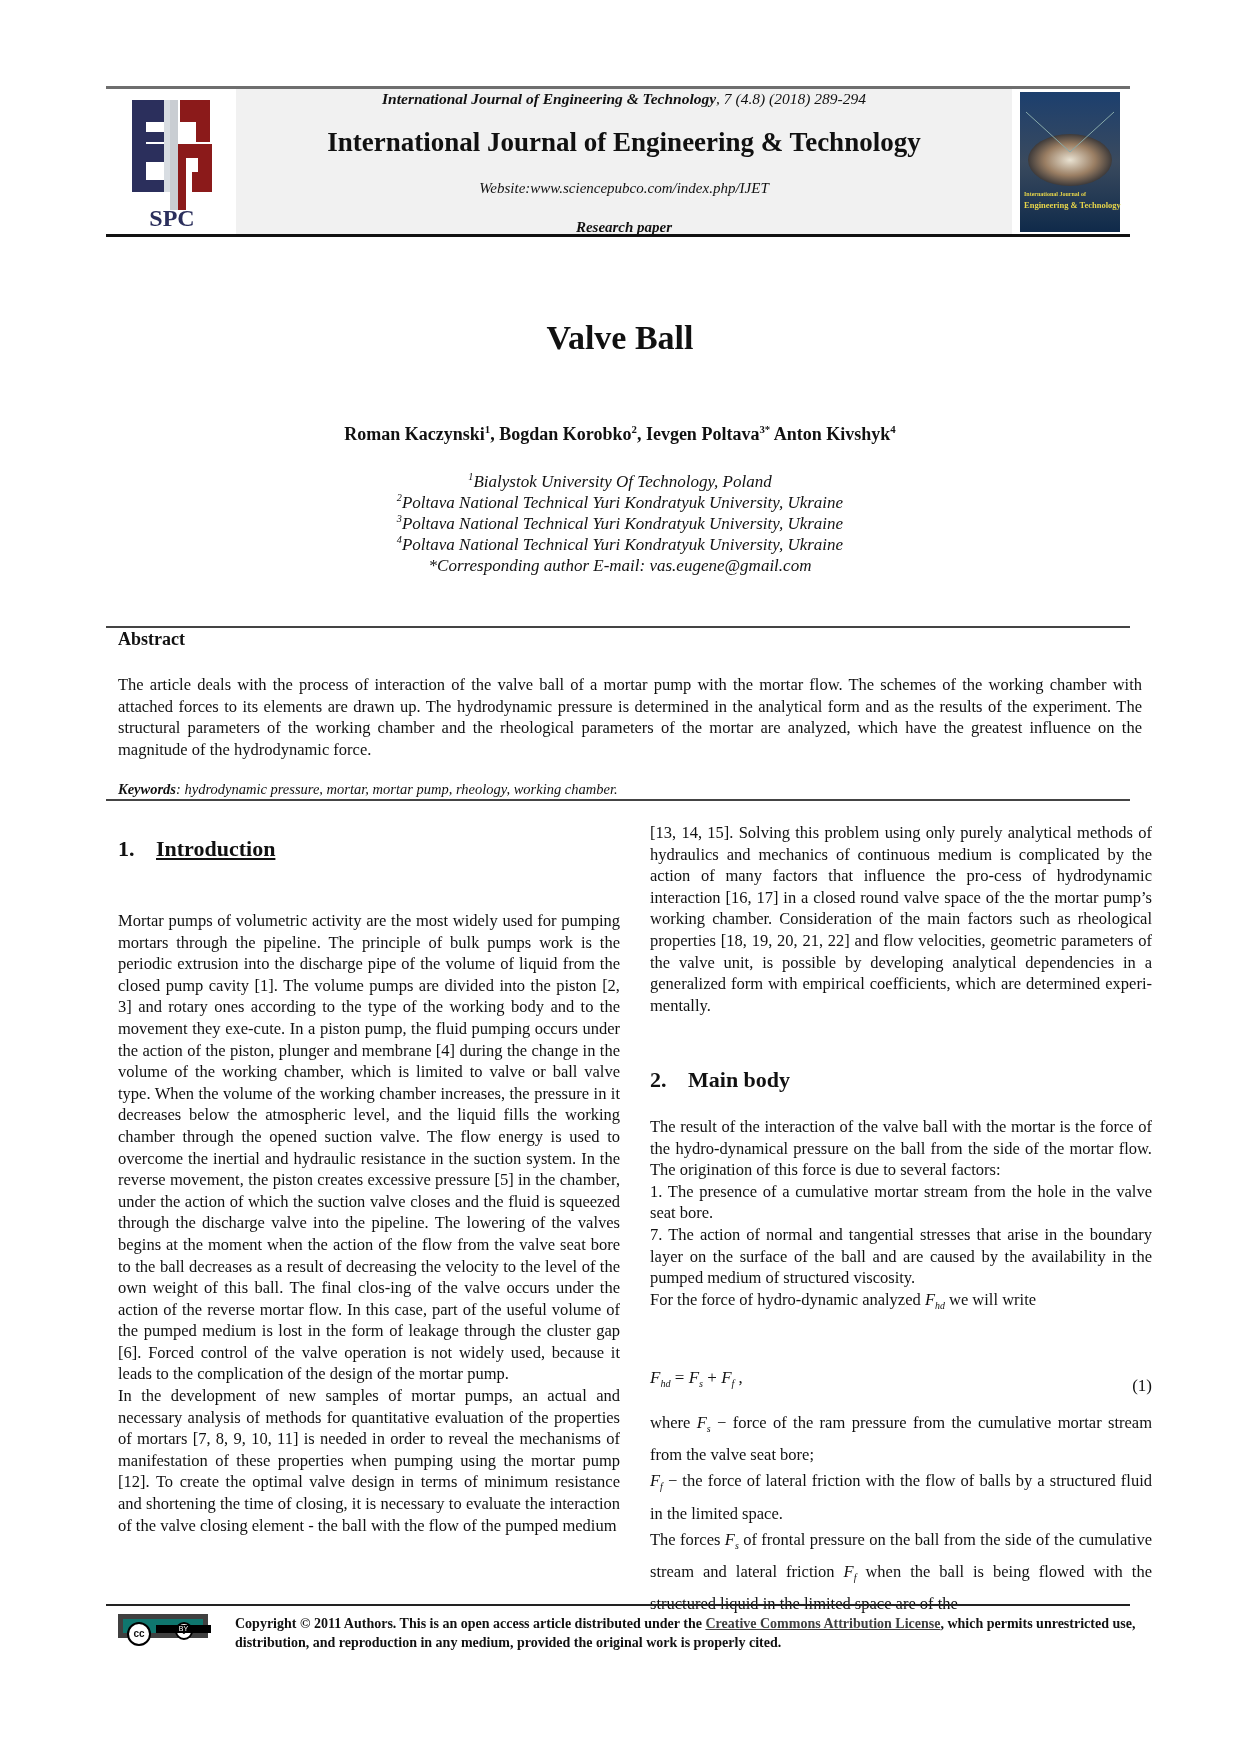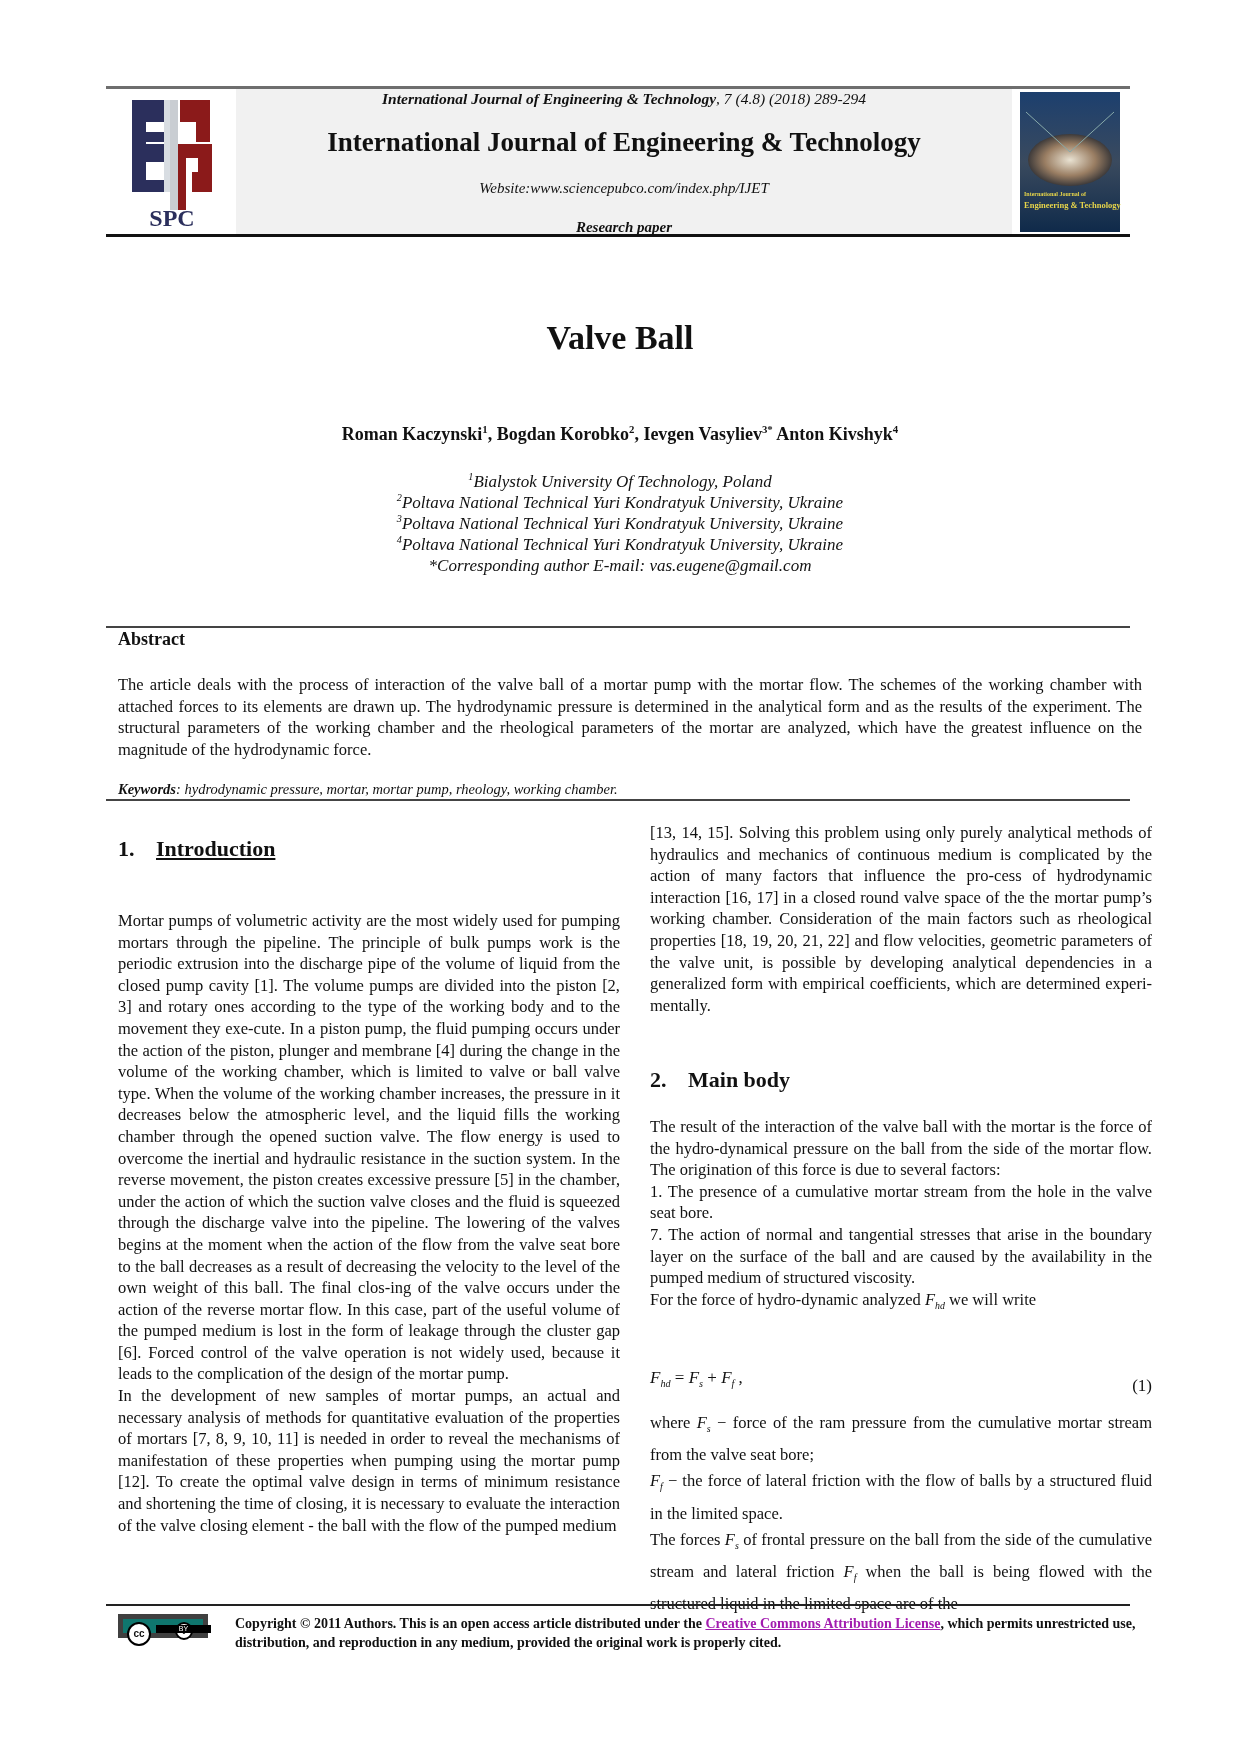--- a/index.html
+++ b/index.html
@@ -51,21 +51,21 @@
   #eq1-number { position: absolute; right: 0; top: 8px; font-size: 17px; }
   #after-eq { left: 650px; top: 1410px; width: 502px; font-size: 16.5px; line-height: 26px; text-align: justify; }
 
   
   #footer-rule { left: 106px; top: 1604px; width: 1024px; height: 2px; background: #222; }
   #cc-badge { left: 118px; top: 1614px; width: 90px; height: 24px; background: #0f766e; border: 5px solid #404040; box-sizing: border-box; }
   #cc-badge .cc-circle { position: absolute; left: 4px; top: 3px; width: 24px; height: 24px; border-radius: 50%; background: #fff; border: 2px solid #000; box-sizing: border-box; font: bold 10px "Liberation Sans", sans-serif; text-align: center; line-height: 20px; }
   #cc-badge .by-circle { position: absolute; left: 52px; top: 3px; width: 18px; height: 18px; border-radius: 50%; background: #fff; border: 2px solid #000; box-sizing: border-box; font: bold 10px "Liberation Serif", serif; text-align: center; line-height: 14px; }
   #cc-badge .by-bar { position: absolute; left: 33px; bottom: 0; width: 55px; height: 8px; background: #000; color: #fff; font: 7px "Liberation Sans", sans-serif; text-align: center; line-height: 8px; }
   #copyright { left: 235px; top: 1614px; width: 910px; font-size: 14px; font-weight: bold; line-height: 19px; }
-  #copyright a { color: #a21caf; text-decoration: underline; }
+  #copyright a { color: #404040; text-decoration: underline; }
 </style>
 </head>
 <body>
 
 <div id="header-top-rule" class="abs"></div>
 <div id="header-band" class="abs"></div>
 <div id="header-bottom-rule" class="abs"></div>
 
 <div id="logo" class="abs">
   <svg width="120" height="140" viewBox="0 0 120 140">
@@ -107,21 +107,21 @@
     <text x="8" y="104" font-family="Liberation Serif, serif" font-size="6" font-weight="bold" fill="#e6d44a">International Journal of</text>
     <text x="8" y="116" font-family="Liberation Serif, serif" font-size="8.5" font-weight="bold" fill="#e6d44a">Engineering &amp; Technology</text>
   </svg>
 </div>
 
 <div id="paper-title" class="abs">
   <div>Valve Ball</div>
 </div>
 
 <div id="authors" class="abs">
-  <span><span>Roman Kaczynski</span><sup>1</sup><span>, </span></span><span><span>Bogdan Korobko</span><sup>2</sup><span>, </span></span><span><span>Ievgen Vasyliev</span><sup>3*</sup><span> </span></span><span><span>Anton Kivshyk</span><sup>4</sup></span>
+  <span><span>Roman Kaczynski</span><sup>1</sup><span>, </span></span><span><span>Bogdan Korobko</span><sup>2</sup><span>, </span></span><span><span>Ievgen Poltava</span><sup>3*</sup><span> </span></span><span><span>Anton Kivshyk</span><sup>4</sup></span>
 </div>
 
 <div id="affiliations" class="abs">
   <div><sup>1</sup><span>Bialystok University Of Technology, Poland</span></div>
   <div><sup>2</sup><span>Poltava National Technical Yuri Kondratyuk University, Ukraine</span></div>
   <div><sup>3</sup><span>Poltava National Technical Yuri Kondratyuk University, Ukraine</span></div>
   <div><sup>4</sup><span>Poltava National Technical Yuri Kondratyuk University, Ukraine</span></div>
   <div>*Corresponding author E-mail: vas.eugene@gmail.com</div>
 </div>
 

